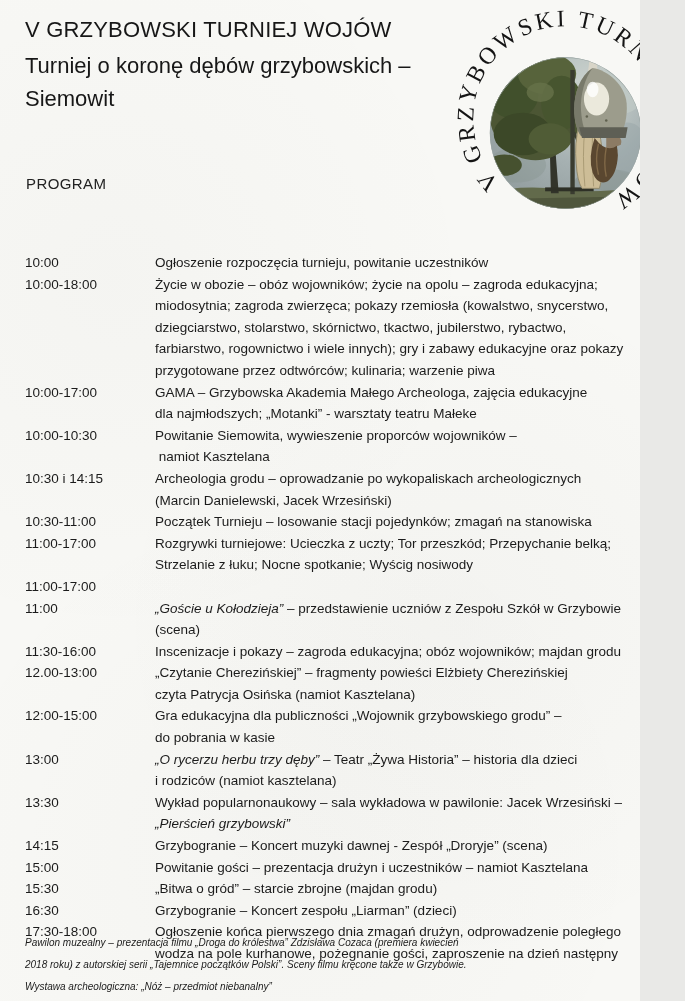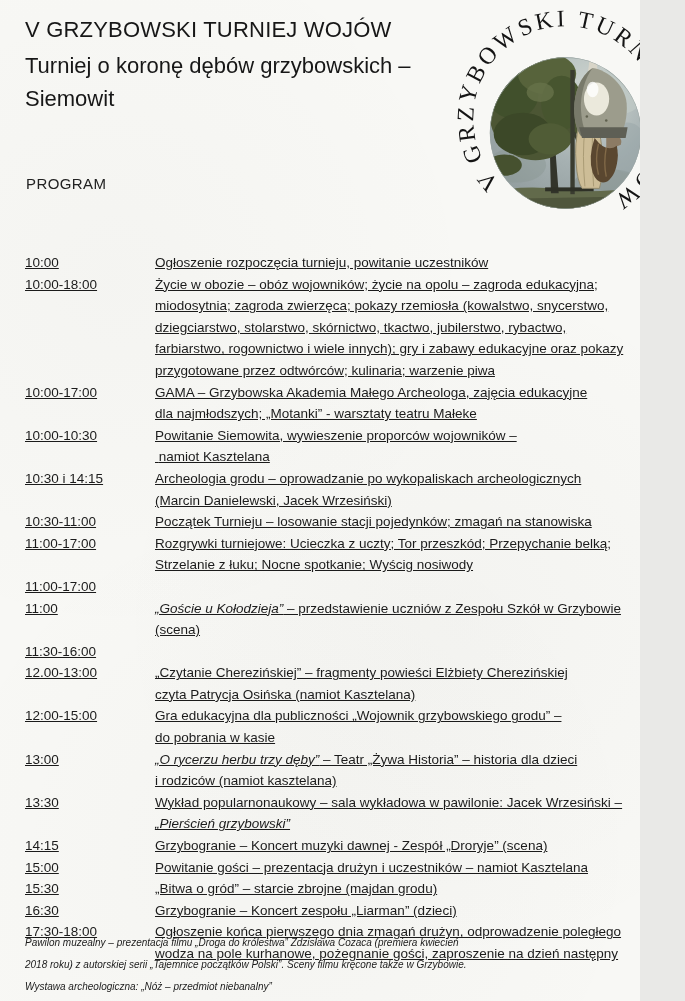--- a/index.html
+++ b/index.html
@@ -31,21 +31,21 @@
     font-size:15px;letter-spacing:0.4px;color:#222;
   }
   .date-heading{
     position:absolute;left:25px;top:210px;
     font-size:14.5px;font-weight:700;color:#151515;
   }
   .schedule{
     position:absolute;left:25px;top:252px;width:648px;
     font-size:13.5px;line-height:21.6px;color:#1b1b1b;
   }
-  .row{display:flex;align-items:flex-start;text-decoration:underline;}
+  .row{display:flex;align-items:flex-start;}
   .row .time{flex:0 0 130px;width:130px;}
   .row .desc{width:518px;white-space:pre-wrap;}
   .desc .it{font-style:italic;text-align:center;}
   .footer-notes{
     position:absolute;left:25px;top:932px;width:658px;
     font-size:10px;line-height:21.8px;color:#1b1b1b;font-style:italic;
   }
   .footer-notes p{margin:0;white-space:pre-wrap;}
   .logo-wrap{position:absolute;left:451px;top:2px;width:229px;height:233px;}
   .logo-wrap svg{display:block;width:100%;height:100%;}
@@ -193,20 +193,21 @@
     </div>
 
     <div class="row">
       <div class="time">11:00</div>
       <div class="desc"><span class="it">„Goście u Kołodzieja”</span><span> – przedstawienie uczniów z Zespołu Szkół w Grzybowie
 (scena)</span></div>
     </div>
 
     <div class="row">
       <div class="time">11:30-16:00</div>
+      <div class="desc"><span>Inscenizacje i pokazy – zagroda edukacyjna; obóz wojowników; majdan grodu</span></div>
     </div>
 
     <div class="row">
       <div class="time">12.00-13:00</div>
       <div class="desc"><span>„Czytanie Cherezińskiej” – fragmenty powieści Elżbiety Cherezińskiej
 czyta Patrycja Osińska (namiot Kasztelana)</span></div>
     </div>
 
     <div class="row">
       <div class="time">12:00-15:00</div>

